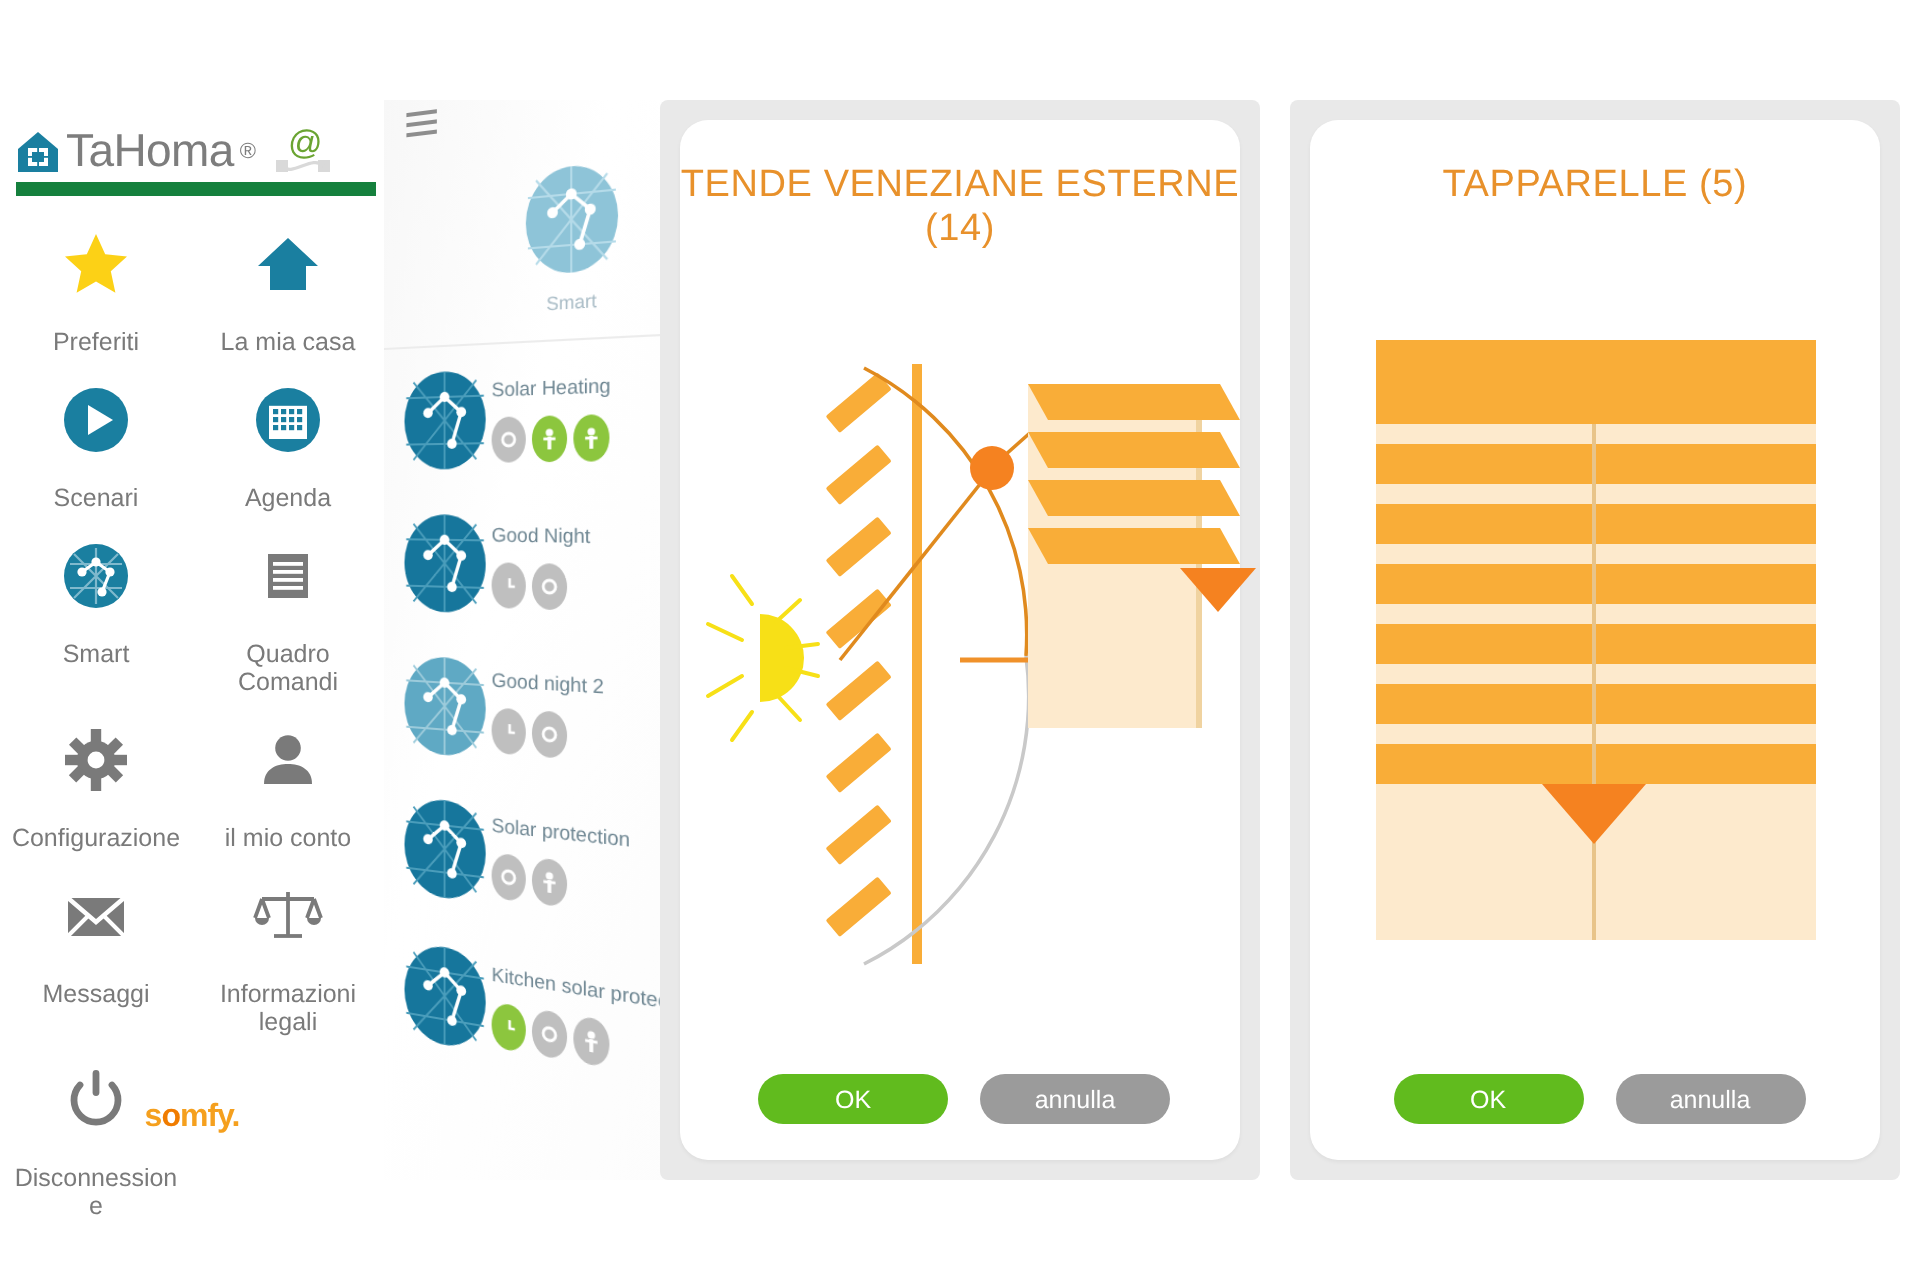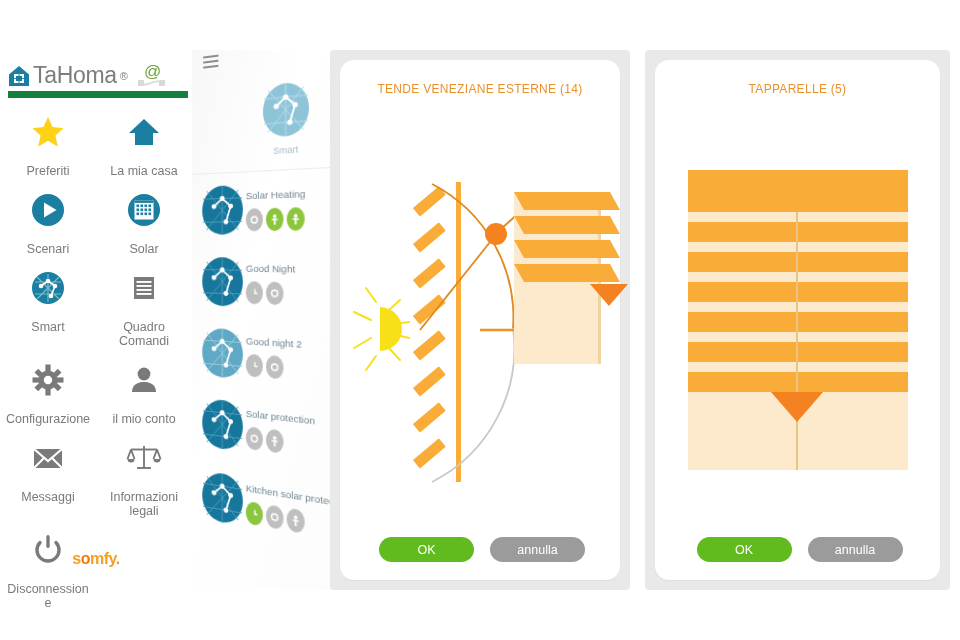--- a/index.html
+++ b/index.html
@@ -79,21 +79,21 @@
   
   .card-shell {
     position:absolute; top:50px; background:#e9e9e9; border-radius:4px;
   }
   .card {
     position:absolute; left:10px; top:10px; right:10px; bottom:10px;
     background:#ffffff; border-radius:14px; box-shadow:0 1px 2px rgba(0,0,0,0.05);
   }
   .card-title {
     position:absolute; left:0; right:0; top:22px; text-align:center;
-    font-size:12px; color:#e8912b; letter-spacing:0.3px;
+    font-size:19px; color:#e8912b; letter-spacing:0.3px;
   }
   .card-actions {
     position:absolute; left:4px; right:0; bottom:18px;
     display:flex; justify-content:center; gap:16px;
   }
   .btn { border:none; border-radius:16px; height:25px; padding:0 10px; min-width:95px;
          color:#ffffff; font-size:12.5px; cursor:pointer; font-family:"Liberation Sans", sans-serif; }
   .btn-ok { background:#61bb1e; }
   .btn-cancel { background:#9b9b9b; }
 
@@ -178,21 +178,21 @@
               <rect x="18.5" y="16.5" width="2.6" height="2.6"></rect>
                 <rect x="22.5" y="16.5" width="2.6" height="2.6"></rect>
               <rect x="10.5" y="20.5" width="2.6" height="2.6"></rect>
                 <rect x="14.5" y="20.5" width="2.6" height="2.6"></rect>
               <rect x="18.5" y="20.5" width="2.6" height="2.6"></rect>
                 <rect x="22.5" y="20.5" width="2.6" height="2.6"></rect>
               <rect x="8.5" y="8.5" width="19" height="2.4"></rect>
             </g>
           </svg>
         </span>
-        <span class="nav-label">Solar</span>
+        <span class="nav-label">Agenda</span>
       </div>
 
       <div class="nav-item">
         <span class="nav-ico">
           <svg width="36" height="36" viewBox="0 0 36 36">
             <circle cx="18" cy="18" r="16" fill="#1a7fa0"></circle>
             <g stroke="#7fb9cd" stroke-width="1.1" fill="none">
               <path d="M18 4 L18 32 M5 12 L31 12 M5 24 L31 24 M7 7 L29 29 M29 7 L7 29"></path>
             </g>
             <g fill="#ffffff">

